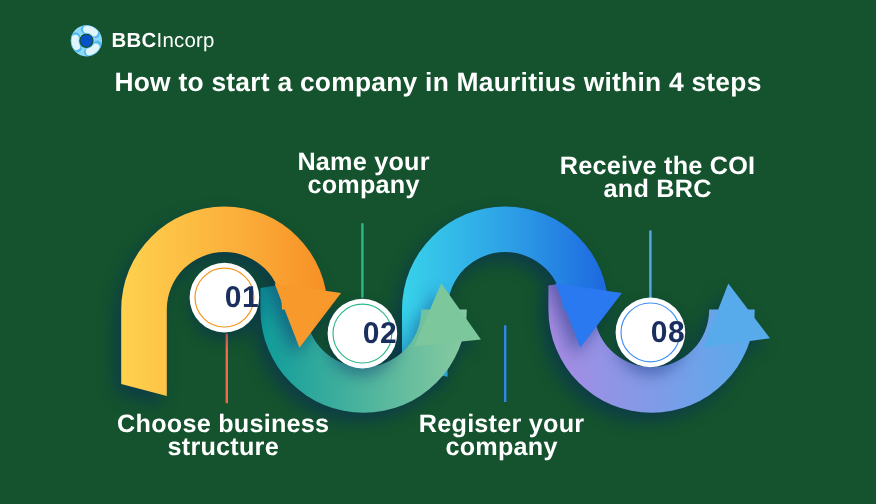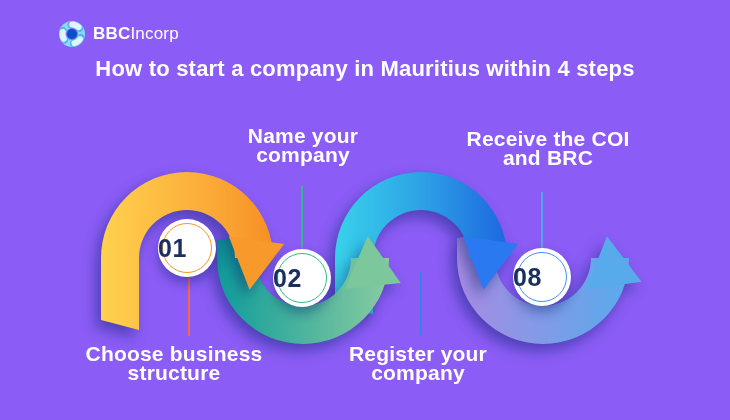--- a/index.html
+++ b/index.html
@@ -23,46 +23,46 @@
     font-size:22px;font-weight:700;letter-spacing:.2px;
   }
   
   .wave{position:absolute;left:0;top:0;}
   .shape{filter:drop-shadow(-5px 7px 7px rgba(3,30,104,.45));}
   
   .step-circle{
     position:absolute;width:58px;height:58px;border-radius:50%;
     background:#ffffff;
     box-shadow:0 6px 12px rgba(3,30,104,.40);
-    display:flex;align-items:center;justify-content:flex-start;
+    display:flex;align-items:center;justify-content:flex-end;
   }
   .step-ring{
     position:absolute;inset:4px;border-radius:50%;
     border:1.7px solid currentColor;
   }
   .step-number{
     position:relative;
     font-size:25px;font-weight:800;color:#1B2F5E;letter-spacing:.5px;
   }
   
   .connector{position:absolute;width:2px;}
   
   .step-label{
     position:absolute;text-align:center;color:#ffffff;
     font-size:21px;font-weight:700;line-height:19px;letter-spacing:.2px;
   }
-  .lbl1{left:84px;top:344px;width:180px;}
+  .lbl1{left:96px;top:344px;width:180px;}
   .lbl2{left:228px;top:126px;width:150px;}
   .lbl3{left:333px;top:344px;width:170px;}
   .lbl4{left:458px;top:129px;width:180px;}
 </style>
 </head>
 <body>
 
-<div class="stage" style="background-color: #8b5cf6;">
+<div class="stage" style="background-color: #14532d;">
 
   <div class="logo">
     <span style="display:inline-flex;">
       <svg width="28" height="28" viewBox="0 0 28 28">
         <circle cx="14" cy="14" r="9.5" fill="none" stroke="#8ED8F8" stroke-width="7"></circle>
         <circle cx="14" cy="14" r="9.5" fill="none" stroke="#4FB8F0" stroke-width="7" stroke-dasharray="10 10" stroke-linecap="round" transform="rotate(20 14 14)"></circle>
         <circle cx="14" cy="14" r="9.5" fill="none" stroke="#DFF4FD" stroke-width="6" stroke-dasharray="7 13" stroke-linecap="round" transform="rotate(150 14 14)"></circle>
         <circle cx="14" cy="14" r="5" fill="#0551C8"></circle>
       </svg>
     </span>

